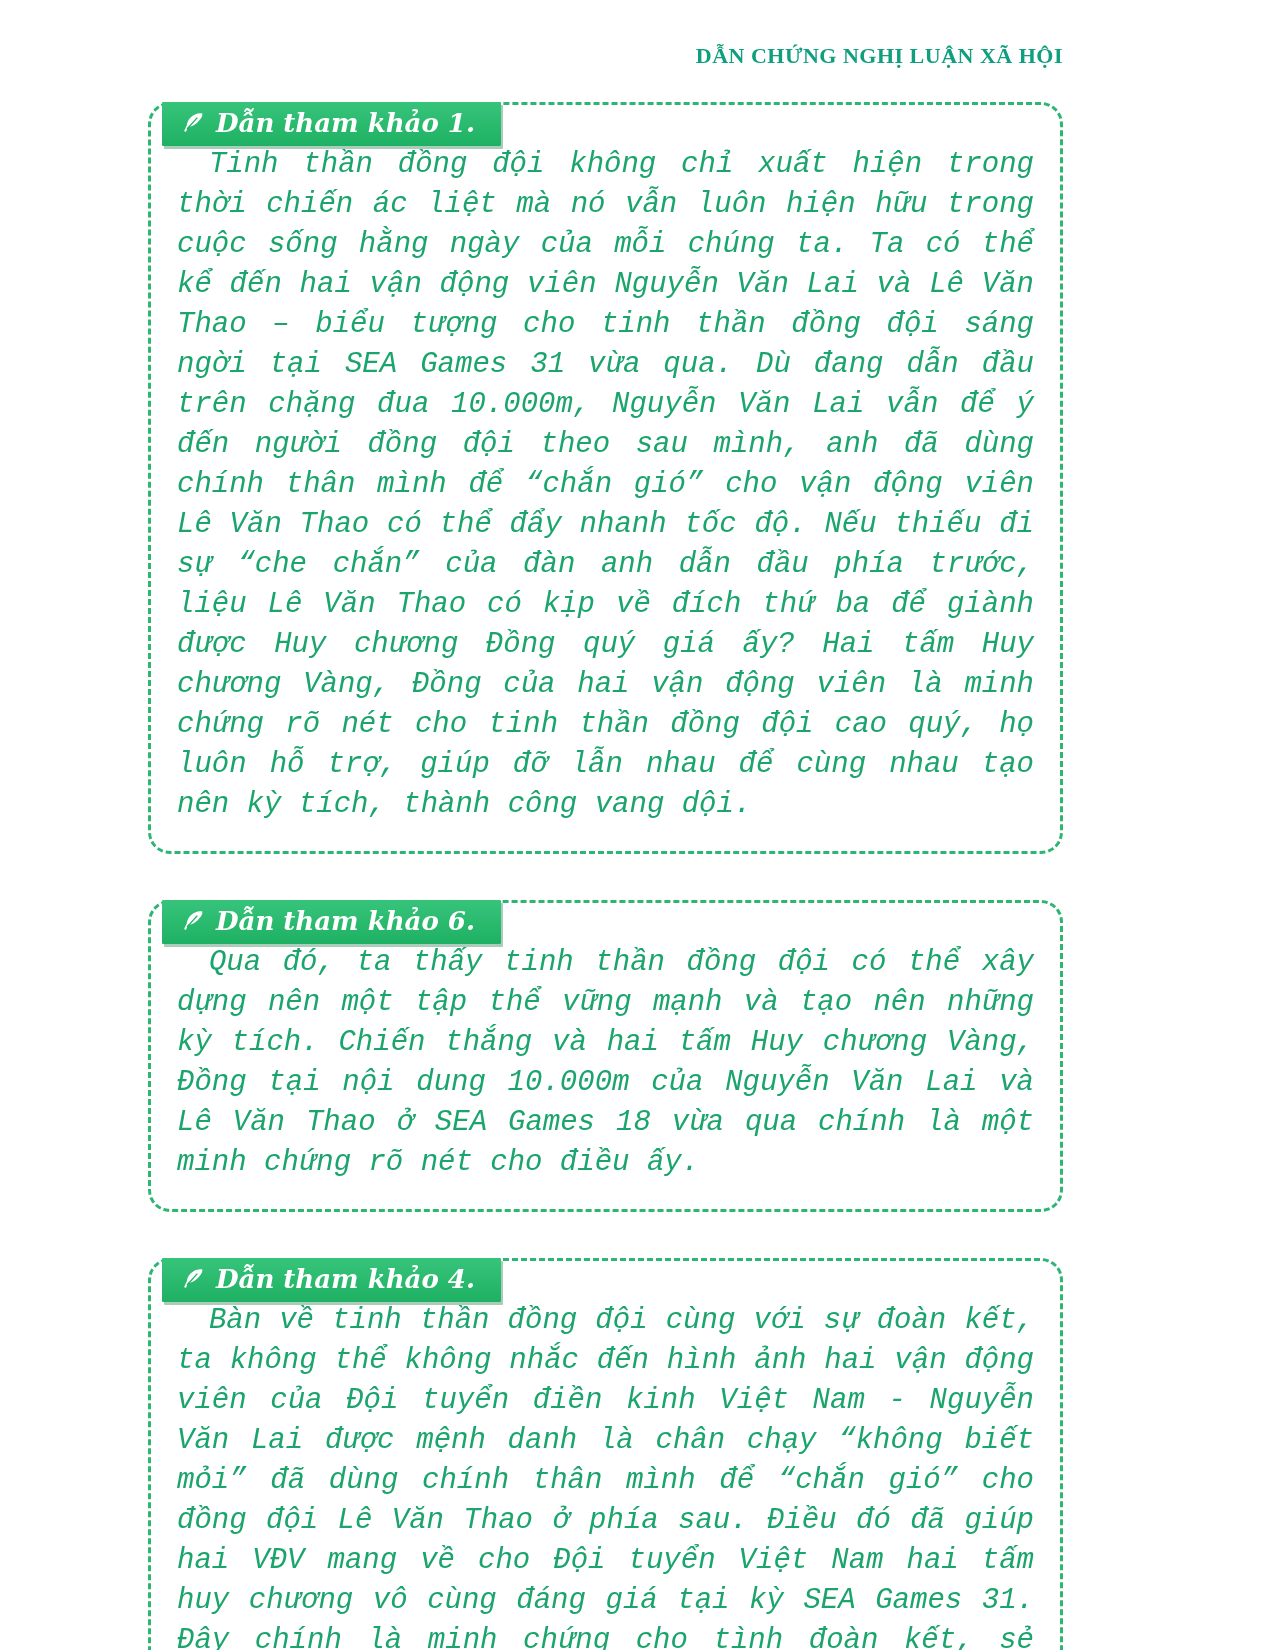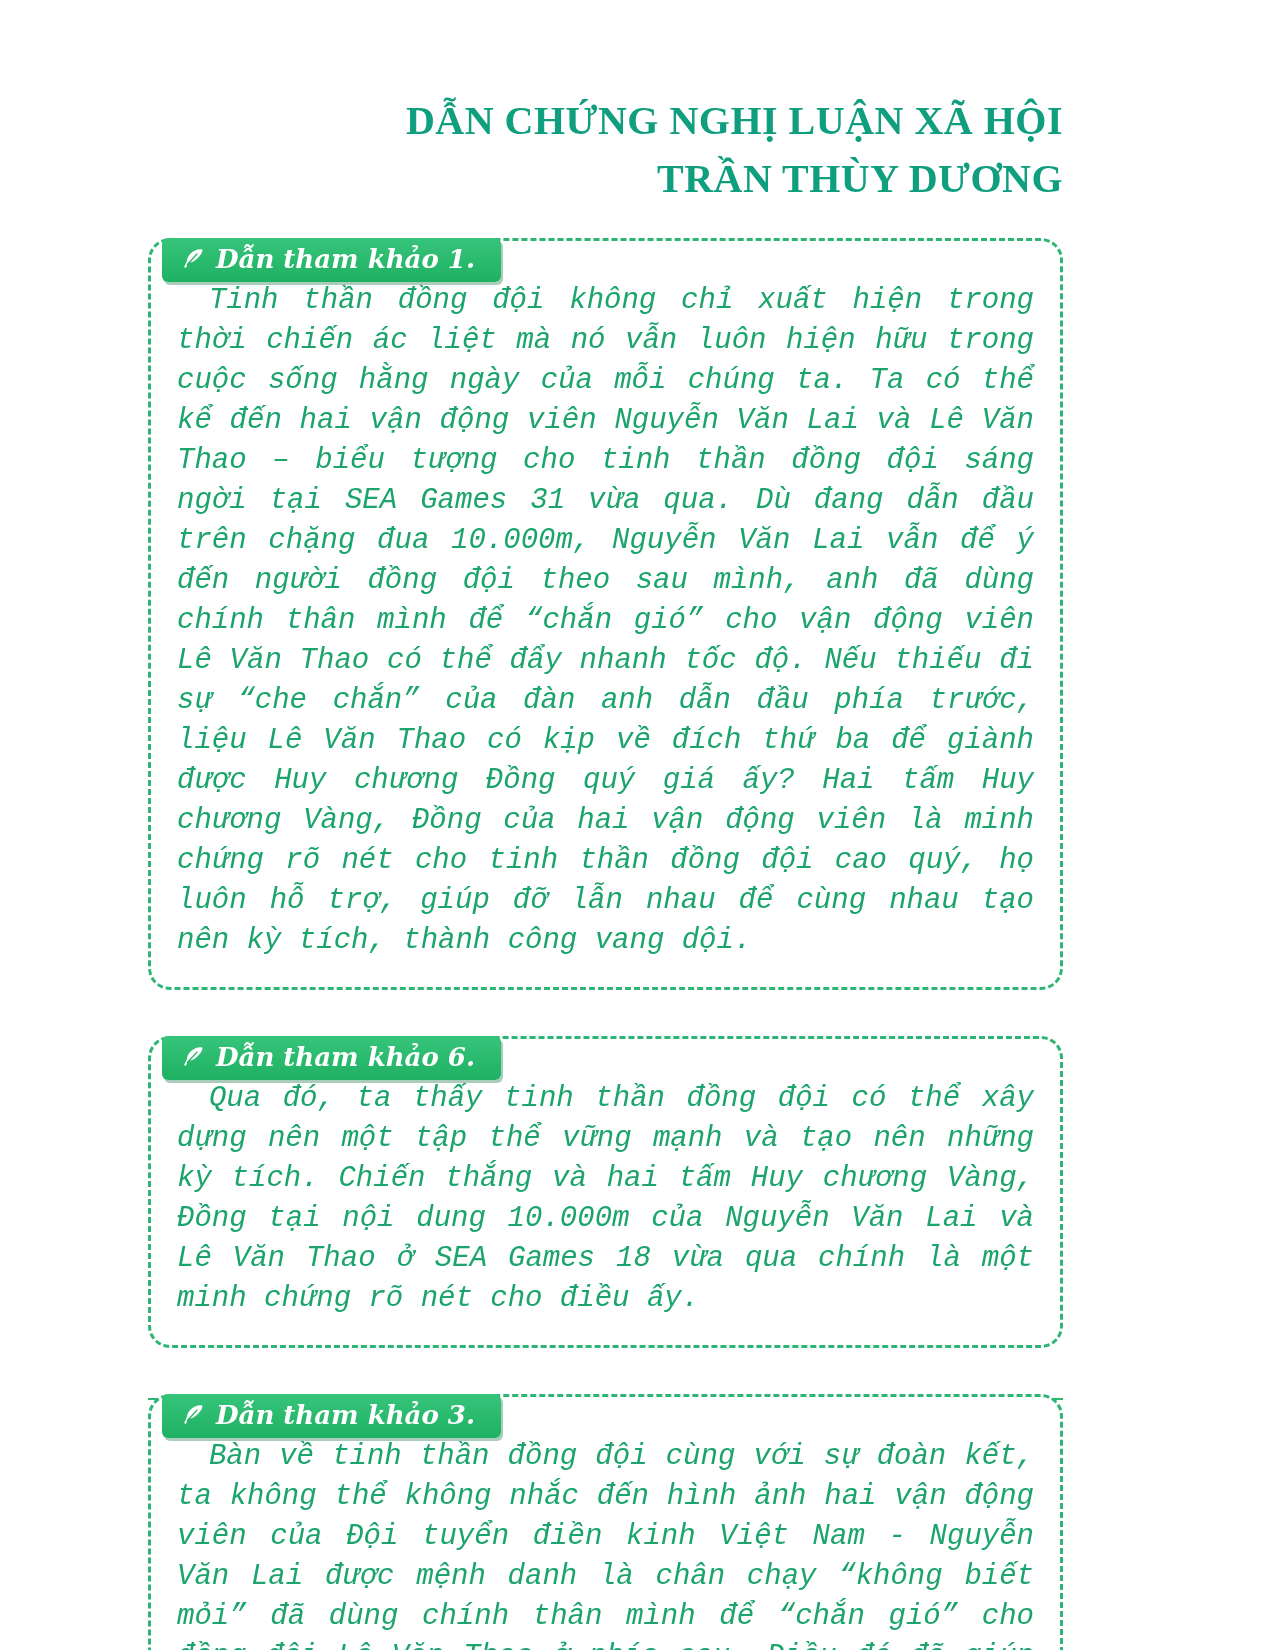--- a/index.html
+++ b/index.html
@@ -19,26 +19,26 @@
   .content {
     position: absolute;
     left: 148px;
     right: 112px;
     top: 0;
     width: 915px;
   }
 
   
   .header {
-    margin-top: 92px;
+    margin-top: 40px;
     text-align: right;
     color: #0f9e7e;
     font-family: "Liberation Serif", "DejaVu Serif", serif;
     font-weight: bold;
-    font-size: 40px;
+    font-size: 22px;
     line-height: 1.45;
     letter-spacing: 0.5px;
   }
 
   
   .section {
     position: relative;
     margin-top: 46px;
   }
   .section.first { margin-top: 30px; }
@@ -46,21 +46,21 @@
   .pill {
     position: absolute;
     top: 0;
     left: 14px;
     z-index: 2;
     display: flex;
     align-items: center;
     gap: 10px;
     padding: 6px 26px 8px 18px;
     background: linear-gradient(180deg, #36c47a 0%, #1fb163 100%);
-    border-radius: 6px;
+    border-radius: 1px;
     box-shadow: 2px 3px 0 rgba(10, 110, 60, 0.35);
     color: #ffffff;
     font-weight: bold;
     font-style: italic;
     font-size: 26px;
   }
   .pill .quill {
     width: 26px;
     height: 26px;
     flex: 0 0 auto;
@@ -119,21 +119,20 @@
   }
 </style>
 </head>
 <body>
 
 <div class="page">
   <div class="content">
 
     <div class="header">
       <div>DẪN CHỨNG NGHỊ LUẬN XÃ HỘI</div>
-      <div>TRẦN THÙY DƯƠNG</div>
     </div>
 
     <div class="section first">
       <div class="pill">
         <span class="quill">
           <svg viewBox="0 0 24 24" width="26" height="26">
             <path d="M20.6 3.2c-3.8-.7-8 .9-10.8 3.7-2.1 2.1-3.3 4.8-3.6 7.5l-2.4 5 1.6.8 2.2-4.7c2.8 0 5.7-1.2 7.9-3.4 2.8-2.8 5.6-5.9 5.1-8.9z" fill="#ffffff"></path>
             <path d="M6.5 17.5L16 7" stroke="#1fb163" stroke-width="1.2" fill="none"></path>
           </svg>
         </span>
@@ -160,21 +159,21 @@
     </div>
 
     <div class="section">
       <div class="pill">
         <span class="quill">
           <svg viewBox="0 0 24 24" width="26" height="26">
             <path d="M20.6 3.2c-3.8-.7-8 .9-10.8 3.7-2.1 2.1-3.3 4.8-3.6 7.5l-2.4 5 1.6.8 2.2-4.7c2.8 0 5.7-1.2 7.9-3.4 2.8-2.8 5.6-5.9 5.1-8.9z" fill="#ffffff"></path>
             <path d="M6.5 17.5L16 7" stroke="#1fb163" stroke-width="1.2" fill="none"></path>
           </svg>
         </span>
-        <span>Dẫn tham khảo 3.</span>
+        <span>Dẫn tham khảo 4.</span>
       </div>
       <div class="dashed-box">
         <p>Bàn về tinh thần đồng đội cùng với sự đoàn kết, ta không thể không nhắc đến hình ảnh hai vận động viên của Đội tuyển điền kinh Việt Nam - Nguyễn Văn Lai được mệnh danh là chân chạy “không biết mỏi” đã dùng chính thân mình để “chắn gió” cho đồng đội Lê Văn Thao ở phía sau. Điều đó đã giúp hai VĐV mang về cho Đội tuyển Việt Nam hai tấm huy chương vô cùng đáng giá tại kỳ SEA Games 31. Đây chính là minh chứng cho tình đoàn kết, sẻ chia, đồng thời khẳng định sức mạnh, “muốn đi nhanh hãy đi một mình, nhưng muốn đi xa hãy đi cùng nhau”.</p>
       </div>
     </div>
 
   </div>
 
   <div class="footer">
     <div class="footer-rule"></div>

